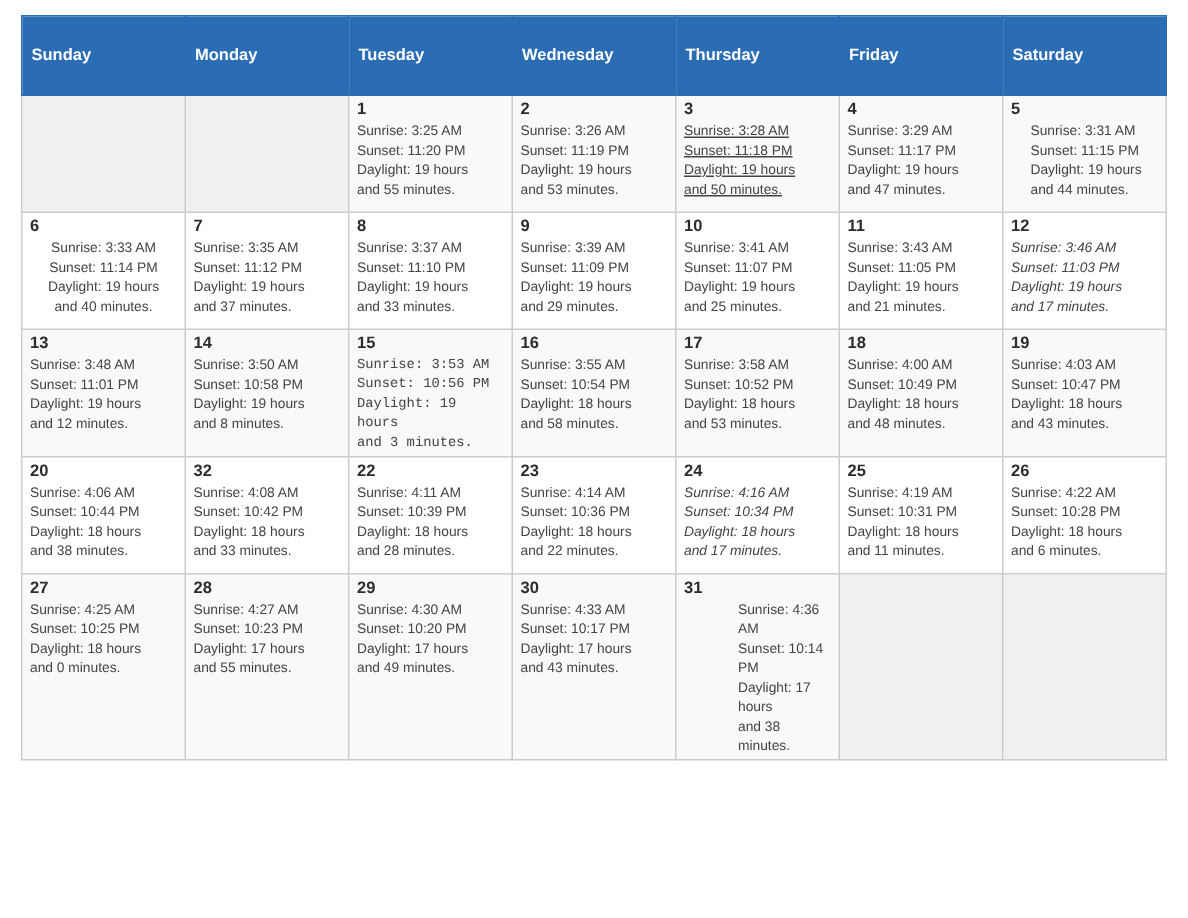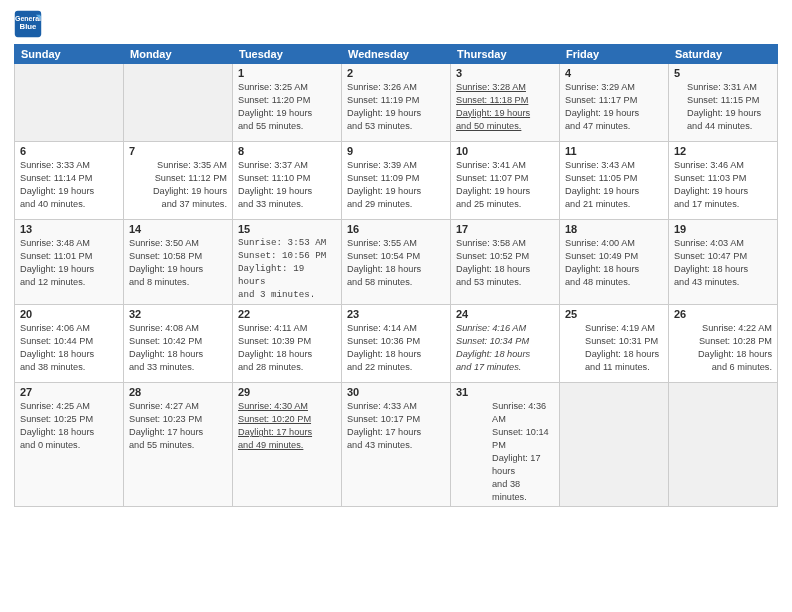--- a/index.html
+++ b/index.html
@@ -53,21 +53,21 @@
     .calendar {
       width: 100%;
       border-collapse: collapse;
       border: 1px solid #ccc;
       font-size: 10px;
     }
     .calendar th {
       background-color: #2a6db5;
       color: #fff;
       text-align: left;
-      padding: 3px 6px;
+      padding: 20px 6px;
       font-size: 11px;
       font-weight: bold;
       border: 1px solid #2a6db5;
     }
     .calendar td {
       border: 1px solid #ccc;
       vertical-align: top;
       padding: 3px 5px;
       width: calc(100% / 7);
       height: 78px;
@@ -92,40 +92,20 @@
       line-height: 1.4;
     }
     .empty-cell {
       background: #f0f0f0 !important;
     }
   </style>
 </head>
 <body>
 <div class="page">
 
-  <div class="header">
-    <div class="logo">
-      <svg class="logo-icon" viewBox="0 0 36 36">
-        <rect x="1" y="1" width="34" height="34" rx="4" fill="#1a5fa8"></rect>
-        <text x="18" y="14" text-anchor="middle" font-size="9" font-weight="bold" fill="white" font-family="Arial">General</text>
-        <text x="18" y="25" text-anchor="middle" font-size="10" font-weight="bold" fill="white" font-family="Arial">Blue</text>
-        <polygon points="28,6 34,6 34,12" fill="#5baee8"></polygon>
-      </svg>
-      <div>
-        <div class="logo-text">
-          <span class="logo-general"></span><br>
-          <span class="logo-blue"></span>
-        </div>
-      </div>
-    </div>
-    <div class="title-block">
-      <div class="month-title"></div>
-      <div class="location"></div>
-    </div>
-  </div>
 
   <table class="calendar">
     <thead>
       <tr>
       <th>Sunday</th>
           <th>Monday</th>
           <th>Tuesday</th>
           <th>Wednesday</th>
           <th>Thursday</th>
           <th>Friday</th>
@@ -168,28 +148,28 @@
             <span class="day-number">5</span>
             <div class="day-info" style="white-space: pre-line; margin-left: 13px;">Sunrise: 3:31 AM
 Sunset: 11:15 PM
 Daylight: 19 hours
 and 44 minutes.</div>
           </td>
         </tr>
         <tr>
           <td>
             <span class="day-number">6</span>
-            <div class="day-info" style="white-space: pre-line;">Sunrise: 3:33 AM
+            <div class="day-info" style="white-space: pre-line; text-align: center;">Sunrise: 3:33 AM
 Sunset: 11:14 PM
 Daylight: 19 hours
 and 40 minutes.</div>
           </td>
           <td>
             <span class="day-number">7</span>
-            <div class="day-info" style="white-space: pre-line; text-align: right;">Sunrise: 3:35 AM
+            <div class="day-info" style="white-space: pre-line;">Sunrise: 3:35 AM
 Sunset: 11:12 PM
 Daylight: 19 hours
 and 37 minutes.</div>
           </td>
           <td>
             <span class="day-number">8</span>
             <div class="day-info" style="white-space: pre-line;">Sunrise: 3:37 AM
 Sunset: 11:10 PM
 Daylight: 19 hours
 and 33 minutes.</div>
@@ -210,21 +190,21 @@
           </td>
           <td>
             <span class="day-number">11</span>
             <div class="day-info" style="white-space: pre-line;">Sunrise: 3:43 AM
 Sunset: 11:05 PM
 Daylight: 19 hours
 and 21 minutes.</div>
           </td>
           <td>
             <span class="day-number">12</span>
-            <div class="day-info" style="white-space: pre-line;">Sunrise: 3:46 AM
+            <div class="day-info" style="white-space: pre-line; font-style: italic;">Sunrise: 3:46 AM
 Sunset: 11:03 PM
 Daylight: 19 hours
 and 17 minutes.</div>
           </td>
         </tr>
         <tr>
           <td>
             <span class="day-number">13</span>
             <div class="day-info" style="white-space: pre-line;">Sunrise: 3:48 AM
 Sunset: 11:01 PM
@@ -305,28 +285,28 @@
           </td>
           <td>
             <span class="day-number">24</span>
             <div class="day-info" style="white-space: pre-line; font-style: italic;">Sunrise: 4:16 AM
 Sunset: 10:34 PM
 Daylight: 18 hours
 and 17 minutes.</div>
           </td>
           <td>
             <span class="day-number">25</span>
-            <div class="day-info" style="white-space: pre-line; margin-left: 20px;">Sunrise: 4:19 AM
+            <div class="day-info" style="white-space: pre-line;">Sunrise: 4:19 AM
 Sunset: 10:31 PM
 Daylight: 18 hours
 and 11 minutes.</div>
           </td>
           <td>
             <span class="day-number">26</span>
-            <div class="day-info" style="white-space: pre-line; text-align: right;">Sunrise: 4:22 AM
+            <div class="day-info" style="white-space: pre-line;">Sunrise: 4:22 AM
 Sunset: 10:28 PM
 Daylight: 18 hours
 and 6 minutes.</div>
           </td>
         </tr>
         <tr>
           <td>
             <span class="day-number">27</span>
             <div class="day-info" style="white-space: pre-line;">Sunrise: 4:25 AM
 Sunset: 10:25 PM
@@ -335,21 +315,21 @@
           </td>
           <td>
             <span class="day-number">28</span>
             <div class="day-info" style="white-space: pre-line;">Sunrise: 4:27 AM
 Sunset: 10:23 PM
 Daylight: 17 hours
 and 55 minutes.</div>
           </td>
           <td>
             <span class="day-number">29</span>
-            <div class="day-info" style="white-space: pre-line; text-decoration: underline;">Sunrise: 4:30 AM
+            <div class="day-info" style="white-space: pre-line;">Sunrise: 4:30 AM
 Sunset: 10:20 PM
 Daylight: 17 hours
 and 49 minutes.</div>
           </td>
           <td>
             <span class="day-number">30</span>
             <div class="day-info" style="white-space: pre-line;">Sunrise: 4:33 AM
 Sunset: 10:17 PM
 Daylight: 17 hours
 and 43 minutes.</div>

